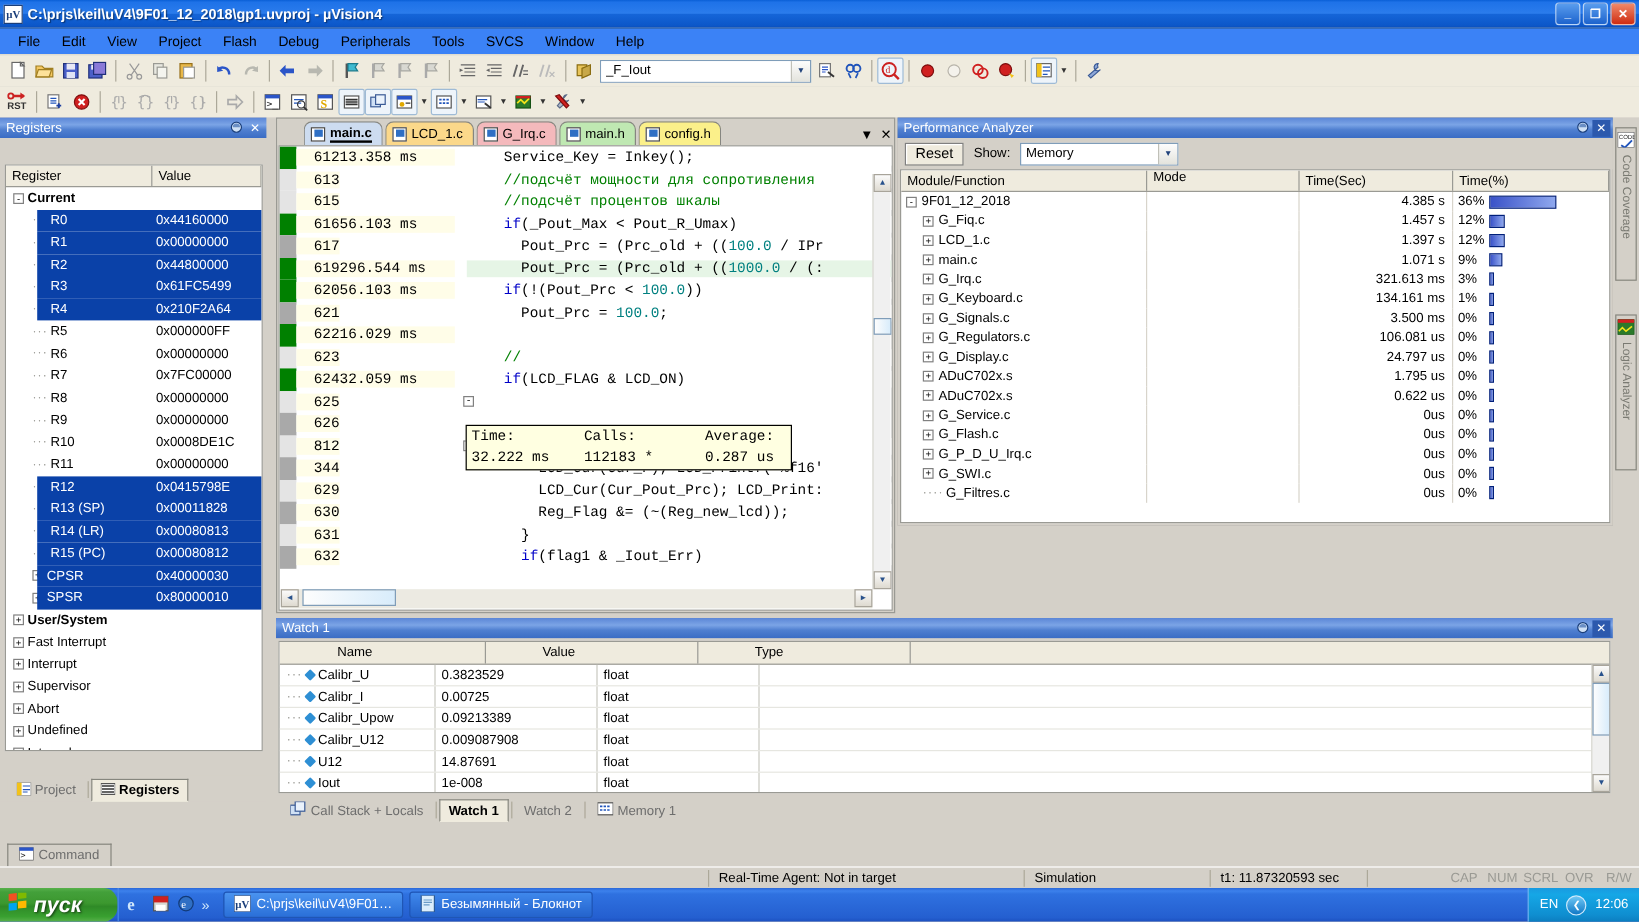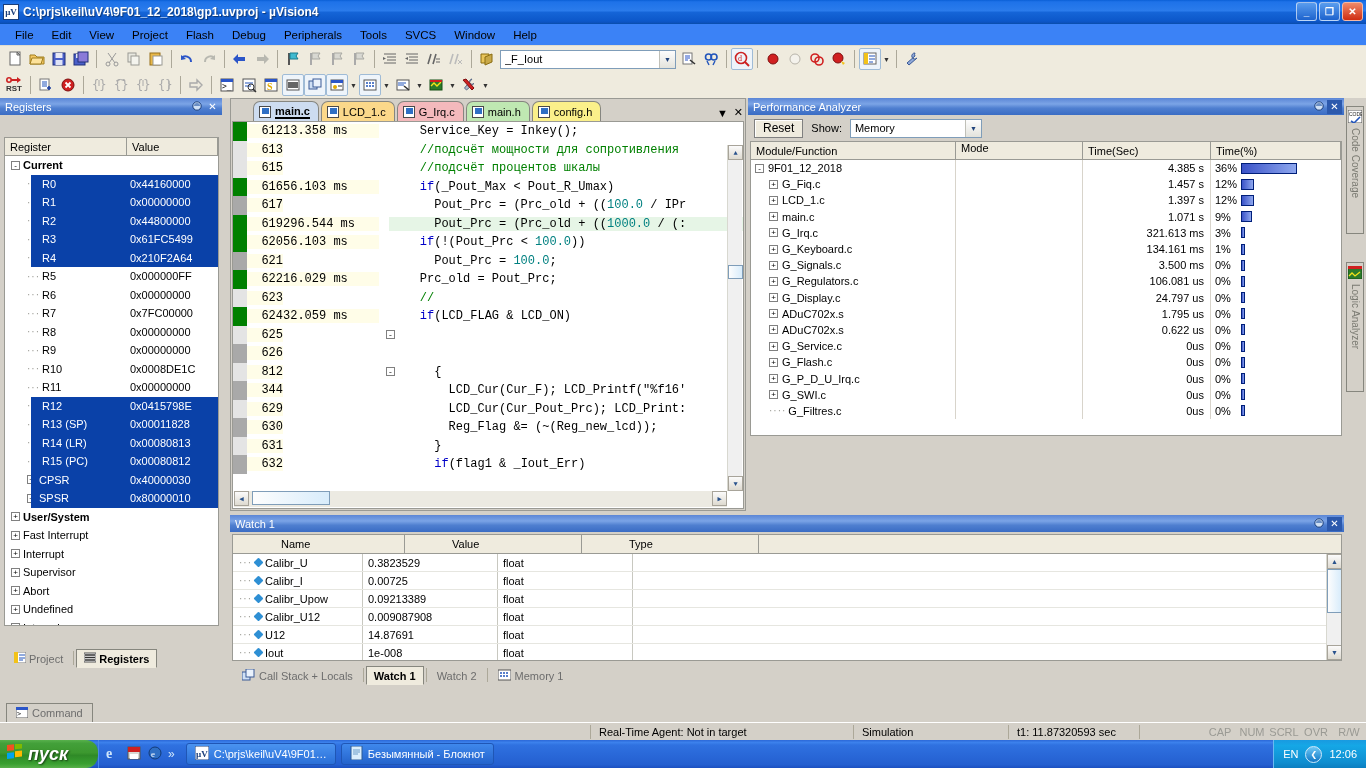--- a/index.html
+++ b/index.html
@@ -909,33 +909,35 @@
     <div id="code-area">
       <div id="code-rows">
           <div class="code-row"><div class="mark green"></div><div class="lnum">612</div><div class="ptime">13.358 ms</div><div class="sepcol"></div><div class="ctext">    Service_Key = Inkey();</div></div>
           <div class="code-row"><div class="mark light"></div><div class="lnum">613</div><div class="ptime"></div><div class="sepcol"></div><div class="ctext"><span class="cm">    //подсчёт мощности для сопротивления</span></div></div>
           <div class="code-row"><div class="mark light"></div><div class="lnum">615</div><div class="ptime"></div><div class="sepcol"></div><div class="ctext"><span class="cm">    //подсчёт процентов шкалы</span></div></div>
           <div class="code-row"><div class="mark green"></div><div class="lnum">616</div><div class="ptime">56.103 ms</div><div class="sepcol"></div><div class="ctext">    <span class="kw">if</span>(_Pout_Max &lt; Pout_R_Umax)</div></div>
           <div class="code-row"><div class="mark gray"></div><div class="lnum">617</div><div class="ptime"></div><div class="sepcol"></div><div class="ctext">      Pout_Prc = (Prc_old + ((<span class="num">100.0</span> / IPr</div></div>
           <div class="code-row hl"><div class="mark green"></div><div class="lnum">619</div><div class="ptime">296.544 ms</div><div class="sepcol"></div><div class="ctext">      Pout_Prc = (Prc_old + ((<span class="num">1000.0</span> / (:</div></div>
           <div class="code-row"><div class="mark green"></div><div class="lnum">620</div><div class="ptime">56.103 ms</div><div class="sepcol"></div><div class="ctext">    <span class="kw">if</span>(!(Pout_Prc &lt; <span class="num">100.0</span>))</div></div>
           <div class="code-row"><div class="mark gray"></div><div class="lnum">621</div><div class="ptime"></div><div class="sepcol"></div><div class="ctext">      Pout_Prc = <span class="num">100.0</span>;</div></div>
-          <div class="code-row"><div class="mark green"></div><div class="lnum">622</div><div class="ptime">16.029 ms</div><div class="sepcol"></div><div class="ctext">    Prc_old = Pout_Prc;</div></div>
+          <div class="code-row"><div class="mark green"></div><div class="lnum">622</div><div class="ptime">16.029 ms</div><div class="sepcol"></div></div>
           <div class="code-row"><div class="mark light"></div><div class="lnum">623</div><div class="ptime"></div><div class="sepcol"></div><div class="ctext"><span class="cm">    //</span></div></div>
           <div class="code-row"><div class="mark green"></div><div class="lnum">624</div><div class="ptime">32.059 ms</div><div class="sepcol"></div><div class="ctext">    <span class="kw">if</span>(LCD_FLAG &amp; LCD_ON)</div></div>
           <div class="code-row"><div class="mark light"></div><div class="lnum">625</div><div class="ptime"></div><div class="sepcol"></div><div class="ctext"></div><div class="fold">-</div></div>
           <div class="code-row"><div class="mark gray"></div><div class="lnum">626</div><div class="ptime"></div><div class="sepcol"></div><div class="ctext"></div></div>
           <div class="code-row"><div class="mark light"></div><div class="lnum">812</div><div class="ptime"></div><div class="sepcol"></div><div class="ctext">      {</div><div class="fold">-</div></div>
           <div class="code-row"><div class="mark gray"></div><div class="lnum">344</div><div class="ptime"></div><div class="sepcol"></div><div class="ctext">        LCD_Cur(Cur_F); LCD_Printf("%f16'</div></div>
           <div class="code-row"><div class="mark light"></div><div class="lnum">629</div><div class="ptime"></div><div class="sepcol"></div><div class="ctext">        LCD_Cur(Cur_Pout_Prc); LCD_Print:</div></div>
           <div class="code-row"><div class="mark gray"></div><div class="lnum">630</div><div class="ptime"></div><div class="sepcol"></div><div class="ctext">        Reg_Flag &amp;= (~(Reg_new_lcd));</div></div>
           <div class="code-row"><div class="mark light"></div><div class="lnum">631</div><div class="ptime"></div><div class="sepcol"></div><div class="ctext">      }</div></div>
           <div class="code-row"><div class="mark gray"></div><div class="lnum">632</div><div class="ptime"></div><div class="sepcol"></div><div class="ctext">      <span class="kw">if</span>(flag1 &amp; _Iout_Err)</div></div>
         </div>
 
+      <div id="tooltip"><span>Time:        Calls:        Average:</span>
+<span>32.222 ms    112183 *      0.287 us</span></div>
 
       <div id="ed-vscroll">
         <div class="sb-arrow">▲</div>
         <div style="position:absolute;top:120px;left:0;width:15px;height:14px;" class="sb-thumb"></div>
         <div class="sb-arrow" style="position:absolute;bottom:0;left:0;">▼</div>
       </div>
       <div id="ed-hscroll">
         <div class="sb-arrow" style="float:left;">◀</div>
         <div class="sb-arrow" style="float:right;">▶</div>
         <div class="sb-thumb" style="position:absolute;left:18px;top:0;width:78px;height:14px;"></div>

